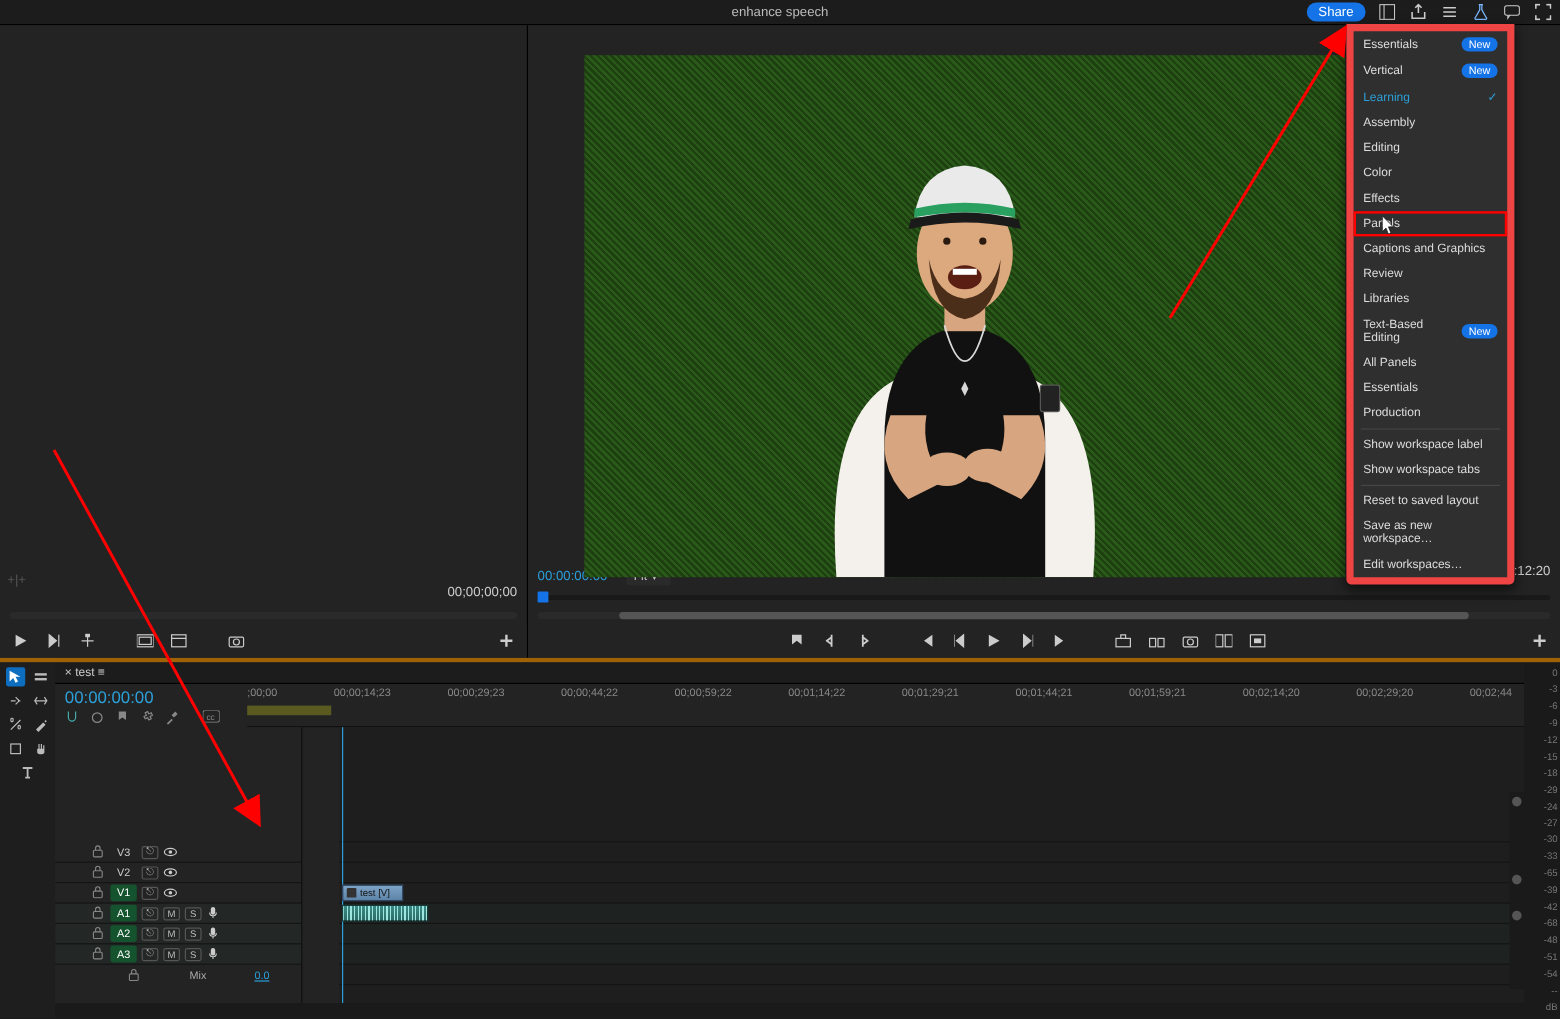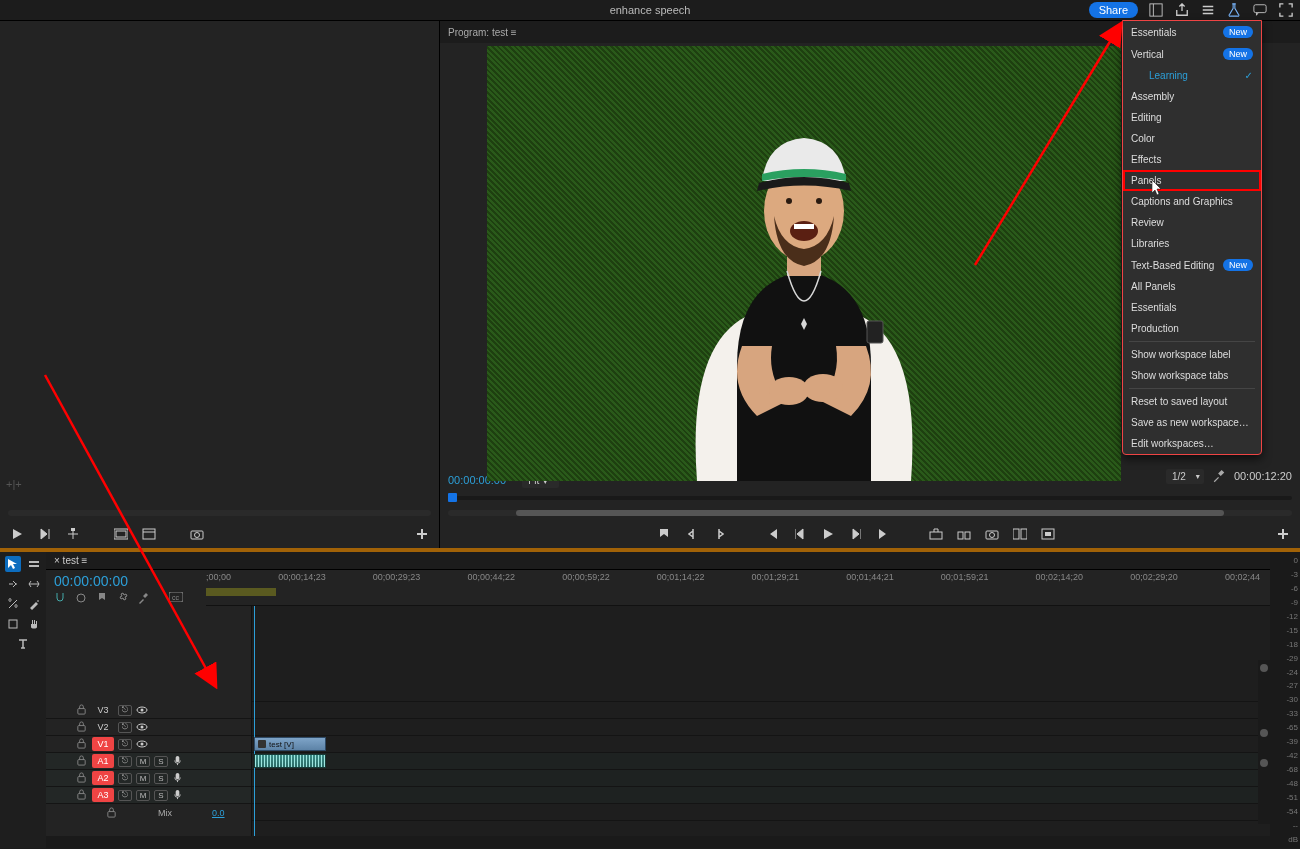--- a/index.html
+++ b/index.html
@@ -37,23 +37,23 @@
   .tbtn { width:18px; height:18px; display:flex; align-items:center; justify-content:center; color:#ccc; }
   .plus { margin-left:auto; }
 
   .resolution-row { height:24px; display:flex; align-items:center; justify-content:flex-end; padding-right:8px; gap:8px; position:absolute; right:0; bottom:60px; }
   .resolution-dd { background:#2a2a2a; padding:2px 18px 2px 6px; border-radius:2px; font-size:10px; position:relative;}
   .resolution-dd::after{content:"▾"; position:absolute; right:4px; font-size:8px; top:3px;}
   .wrench{width:14px;height:14px;}
   .endtc{color:#ccc;font-size:11px;}
 
   
-  .ws-menu { position:absolute; right:38px; top:20px; width:140px; background:#2f2f2f; border:1px solid #ef4444; border-radius:0 0 4px 4px; z-index:50; box-shadow:0 4px 10px rgba(0,0,0,.6);}
+  .ws-menu { position:absolute; right:38px; top:20px; width:140px; background:#2f2f2f; border:6px solid #ef4444; border-radius:0 0 4px 4px; z-index:50; box-shadow:0 4px 10px rgba(0,0,0,.6);}
   .ws-item { padding:5px 8px; font-size:10px; color:#ddd; display:flex; align-items:center; justify-content:space-between; }
-  .ws-item.active { color:#2c9fd8;margin-left:18px; }
+  .ws-item.active { color:#2c9fd8; }
   .ws-item.hovered { outline:2px solid #f00; outline-offset:-2px; }
   .ws-item .new-badge { background:#1473e6; color:#fff; font-size:9px; padding:1px 6px; border-radius:8px; }
   .ws-item .chk::before{content:"✓"; color:#2c9fd8; font-size:10px;}
   .ws-item.disabled { color:#666; }
   .ws-sep { height:1px; background:#454545; margin:2px 6px; }
   .cursor-arrow { position:absolute; right:140px; top:186px; z-index:100; width:12px; height:16px; }
 
   
   .lower { height:300px; display:flex; background:#232323; border-top:4px solid #a16207;}
   .toolcol { width:46px; background:#1e1e1e; padding-top:4px; display:flex; flex-direction:column; gap:4px; align-items:center; flex-wrap:wrap;}
@@ -64,28 +64,28 @@
   .timeline-panel { flex:1; display:flex; flex-direction:column; }
   .tl-tab { height:18px; background:#1c1c1c; padding:3px 8px; font-size:10px; border-bottom:1px solid #000;}
   .tl-head { height:36px; display:flex; }
   .tl-head-left { width:160px; padding:3px 8px; }
   .tl-tc { color:#2c9fd8; font-size:14px; }
   .tl-iconrow { display:flex; gap:8px; margin-top:3px;}
   .tl-iconrow .mini { width:13px; height:13px; color:#888;}
   .tl-ruler { flex:1; position:relative; font-size:9px; color:#888; border-bottom:1px solid #111;}
   .ruler-scrub { position:absolute; left:0; top:18px; height:8px; background:linear-gradient(#5a5a20,#5a5a20); width:70px;}
   .ruler-labels { position:absolute; left:0; top:2px; width:100%; display:flex; justify-content:space-between; padding-right:10px;}
-  .tl-body { flex:1; display:flex; position:relative; }
+  .tl-body { flex:1; display:flex; position:relative;gap:31px; }
   .tl-body-left { width:206px; background:#232323; border-right:1px solid #111; position:relative;}
   .tl-tracks { flex:1; background:#1e1e1e; position:relative; }
   .track-row { height:17px; border-bottom:1px solid #141414; display:flex; align-items:center; padding-left:30px; gap:4px;}
   .track-row.audio { background:rgba(40,90,80,.08);}
   .trk-lock{width:12px;height:12px;color:#888;}
   .trk-label{width:22px; height:14px; display:flex; align-items:center; justify-content:center; font-size:9px; color:#ccc; border-radius:2px;}
-  .trk-label.active{background:#ef4444; color:#fff;}
+  .trk-label.active{background:#14532d; color:#fff;}
   .trk-tog{width:14px; height:11px; border:1px solid #555; border-radius:2px; font-size:8px; display:flex; align-items:center; justify-content:center; color:#bbb;}
   .trk-eye{width:12px; height:12px; color:#ccc;}
   .mix-row{height:17px; padding-left:60px; display:flex; align-items:center; gap:40px; font-size:9px; color:#aaa;}
   .mix-val{color:#2c9fd8;text-decoration:underline;}
   .clip-v{position:absolute; height:14px; background:linear-gradient(#7ea4c8,#5d83a7); border:1px solid #2e4a66; font-size:8px; color:#111; padding:1px 3px; display:flex; align-items:center; gap:3px;}
   .clip-a{position:absolute; height:14px; background:linear-gradient(#3a8a85,#2c6a66); border:1px solid #173a37;}
   .clip-a .wave{height:100%; width:100%; background:repeating-linear-gradient(90deg,#9de6e0 0 1px,transparent 1px 3px);}
   .playhead-line{position:absolute; top:0; bottom:0; width:1px; background:#2c9fd8; left:2px;}
   .tl-scroll{height:12px; background:#1a1a1a; position:relative;}
   .vscroll{position:absolute; right:0; top:54px; bottom:12px; width:12px; background:#1a1a1a;}
@@ -136,20 +136,23 @@
         </svg>
       </span>
   </div>
 </div>
 
 <div class="upper">
 
   <div class="source-panel">
     <div style="flex:1;"></div>
     <div style="position:absolute; left:6px; bottom:58px; color:#555;">+|+</div>
+    <div class="timecode-row">
+      <span class="tc-right">00;00;00;00</span>
+    </div>
     <div class="mini-scroll">
         <div class="bar"></div>
       </div>
     <div class="transport">
       <span class="tbtn">
           <svg width="12" height="12" viewBox="0 0 12 12">
             <path d="M2 1l9 5-9 5z" fill="#ccc"></path>
           </svg>
         </span>
       <span class="tbtn">
@@ -186,21 +189,20 @@
       <span class="sp"></span>
       <span class="tbtn plus">
           <svg width="12" height="12" viewBox="0 0 12 12">
             <path d="M6 1v10M1 6h10" stroke="#ccc" stroke-width="2"></path>
           </svg>
         </span>
     </div>
   </div>
 
   <div class="program-panel">
-    <div class="panel-tab">Program: test  ≡</div>
     <div class="video-area">
       
     </div>
     <div class="resolution-row">
       <span class="resolution-dd">1/2</span>
       <span class="wrench">
           <svg width="14" height="14" viewBox="0 0 16 16">
             <path d="M14 4l-3-3-4 4 3 3zM7 9l-5 5 1 1 5-5z" fill="#aaa"></path>
           </svg>
         </span>
@@ -656,21 +658,21 @@
       <div class="tl-tracks" id="track-lanes">
         <div class="playhead-line"></div>
       <div style="height: 96px; border-bottom: 1px solid rgb(20, 20, 20);"></div>
           <div class="track-row"></div>
           <div class="track-row"></div>
           <div class="track-row"></div>
           <div class="track-row audio"></div>
           <div class="track-row audio"></div>
           <div class="track-row audio"></div>
           <div class="track-row"></div>
-          <div class="clip-v" style="left: 2px; top: 131px; width: 72px;">
+          <div class="clip-v" style="left: 2px; top: 131px; width: 51px;">
             <span style="width:8px;height:8px;background:#333;border-radius:1px;"></span>
             <span>test [V]</span>
           </div>
           <div class="clip-a" style="left: 2px; top: 148px; width: 72px;">
             <div class="wave"></div>
           </div>
         </div>
       <div class="vscroll">
           <div class="nub" style="margin-top:4px;"></div>
           <div class="nub" style="position:absolute;bottom:85px;left:0;right:0;"></div>

